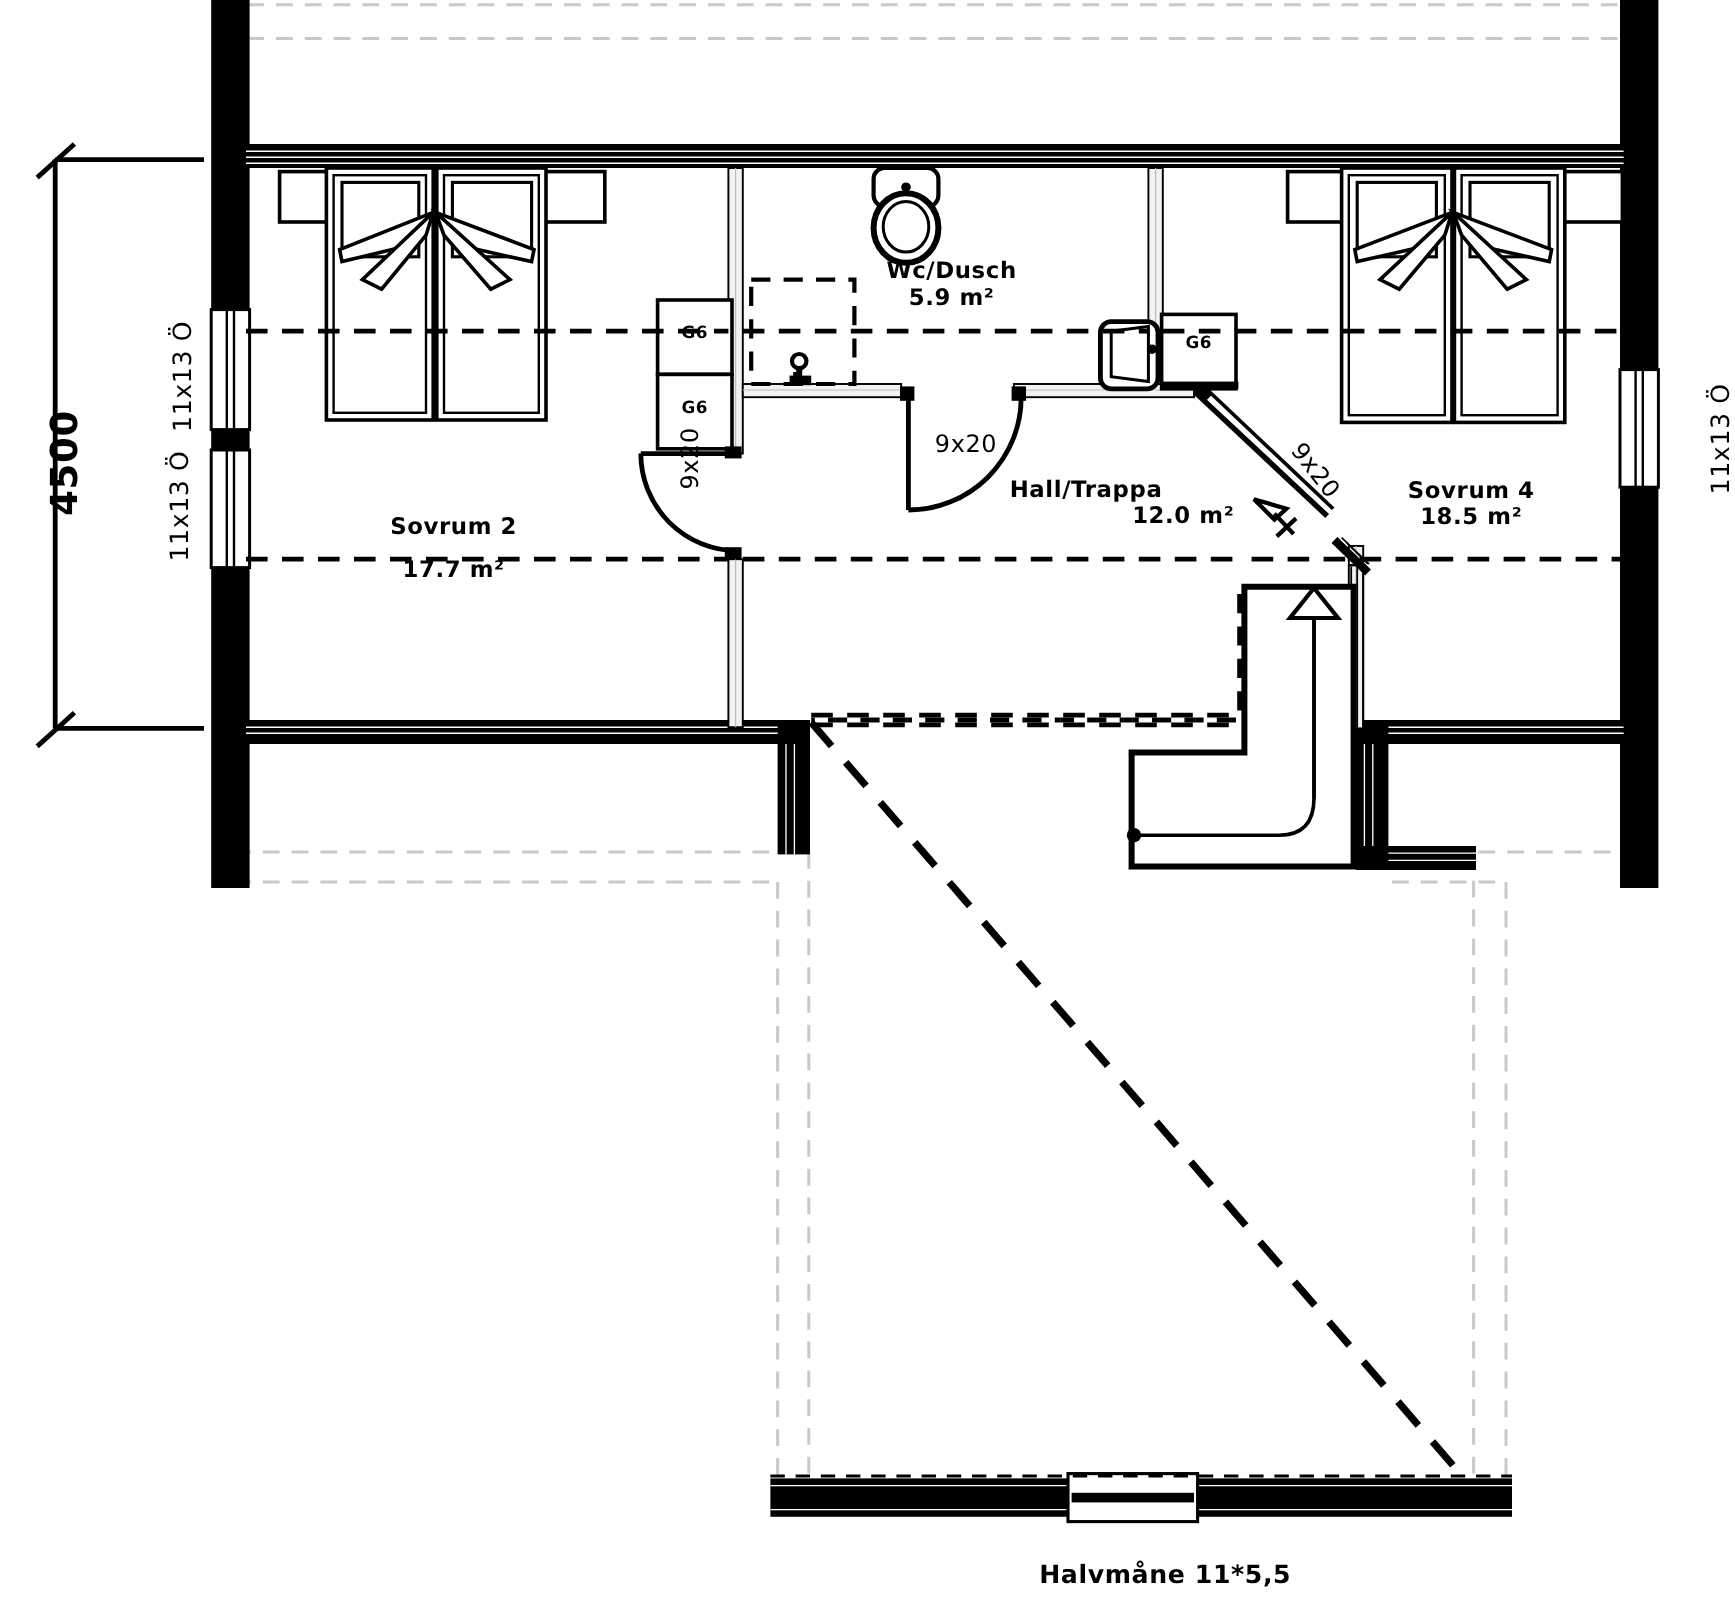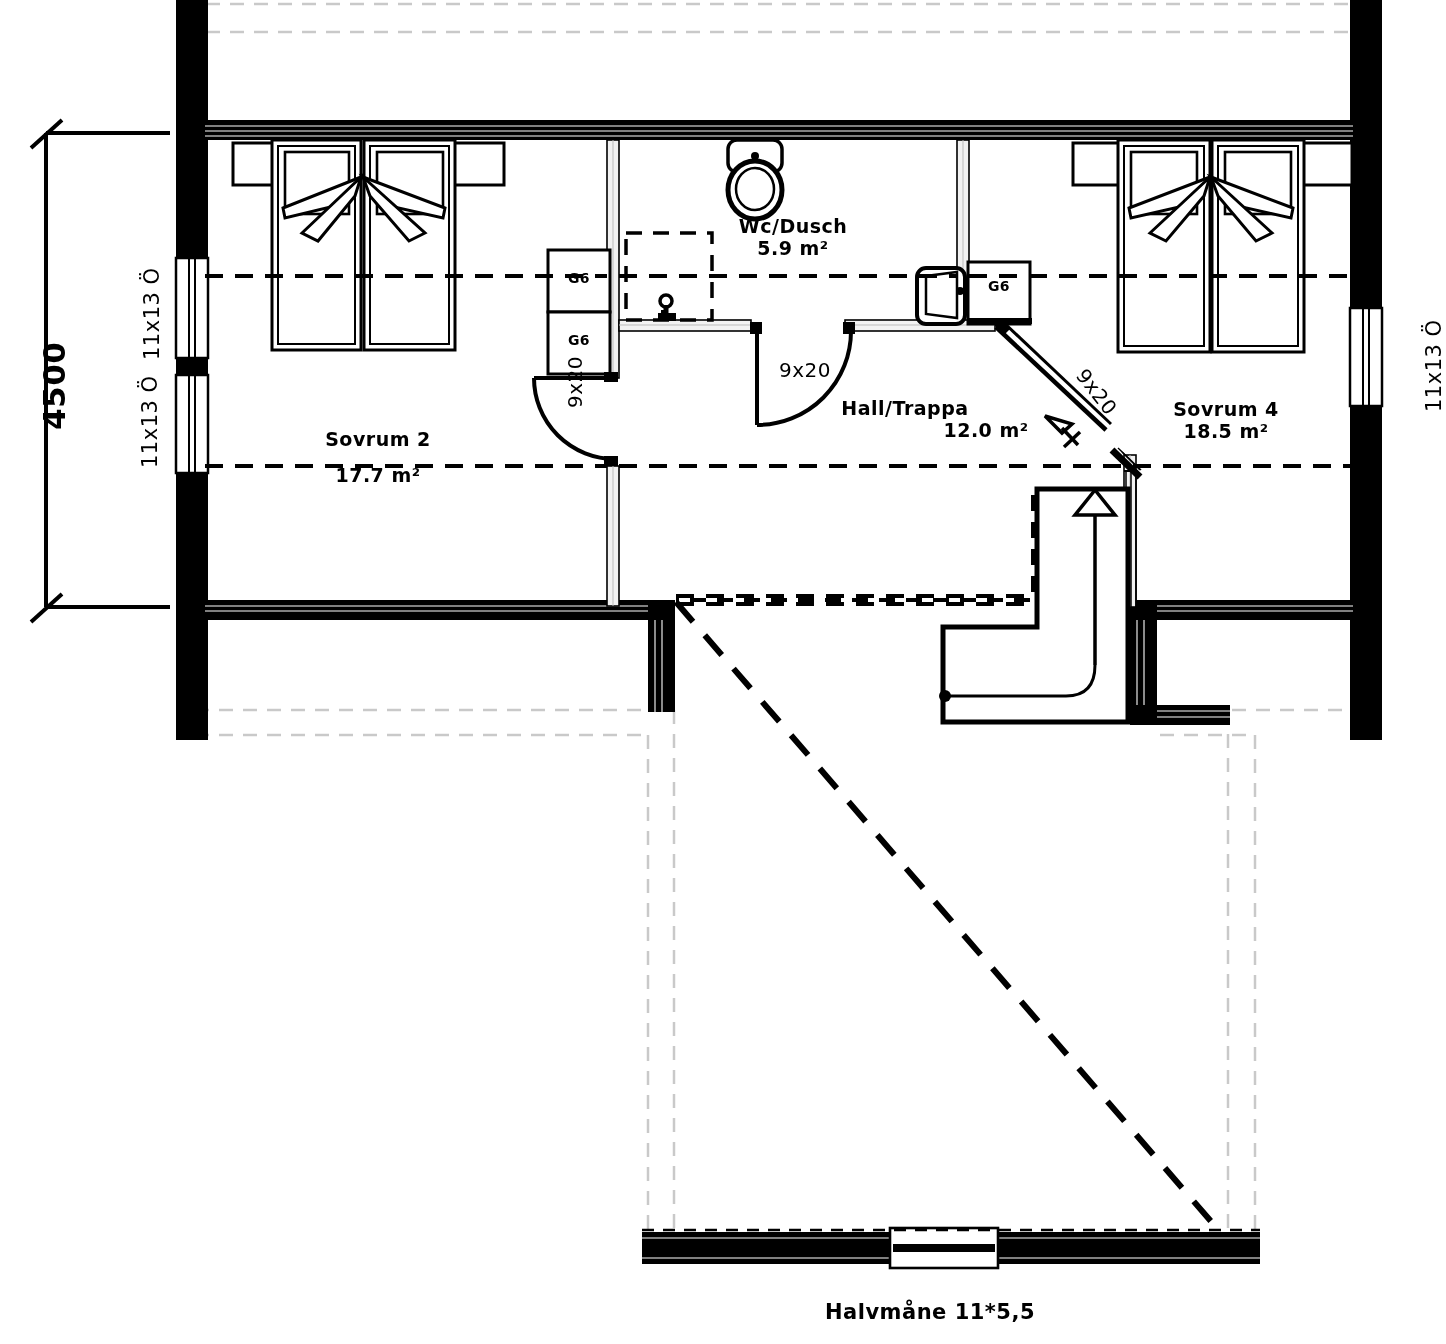--- a/index.html
+++ b/index.html
@@ -296,15 +296,15 @@
 <div class="lbl room-area c" style="left:1226px; top:420px;">18.5 m²</div>
 
 <div class="lbl g6 c" style="left:579px; top:270px;">G6</div>
 <div class="lbl g6 c" style="left:579px; top:332px;">G6</div>
 <div class="lbl g6 c" style="left:999px; top:278px;">G6</div>
 
 <div class="lbl door-lbl rot90" style="left:563px; top:408px;">9x20</div>
 <div class="lbl door-lbl" style="left:779px; top:358px;">9x20</div>
 <div class="lbl door-lbl rot45" style="left:1090px; top:364px;">9x20</div>
 
-<div class="lbl caption c" style="left:930px; top:1300px;">Halvmåne 11*5,5</div>
+<div class="lbl caption c" style="left:971px; top:1300px;">Halvmåne 11*5,5</div>
 
 </div>
 
 </body></html>

